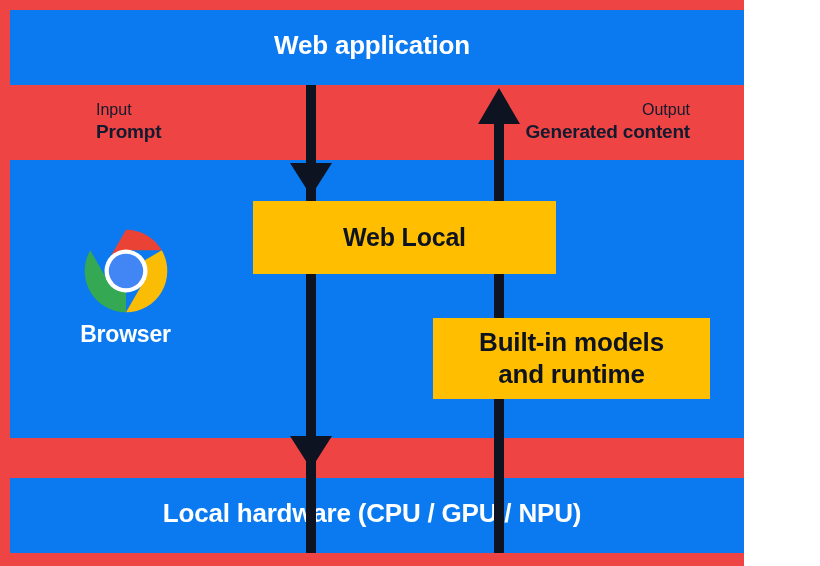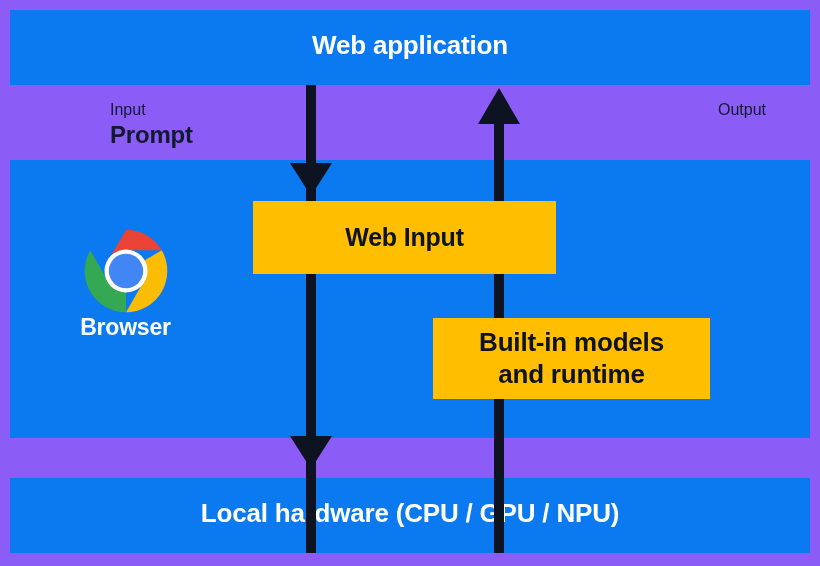--- a/index.html
+++ b/index.html
@@ -7,23 +7,23 @@
     margin: 0;
     padding: 0;
     background: #ffffff;
   }
   body {
     font-family: "Liberation Sans", "DejaVu Sans", sans-serif;
   }
 
   #diagram {
     position: relative;
-    width: 820px;
+    width: 744px;
     height: 566px;
-    background: #8b5cf6;
+    background: #ef4444;
     overflow: hidden;
   }
 
   
   .band {
     position: absolute;
     left: 10px;
     width: 800px;
     background: #0B7AF0;
   }
@@ -64,26 +64,26 @@
     color: #111A2E;
     line-height: 1.24;
   }
   .gap-label .caption {
     display: block;
     font-size: 16px;
     font-weight: normal;
   }
   .gap-label .value {
     display: block;
-    font-size: 24px;
+    font-size: 19px;
     font-weight: bold;
     letter-spacing: -0.2px;
   }
   #input-label {
-    left: 110px;
+    left: 96px;
     top: 100px;
     text-align: left;
   }
   #output-label {
     right: 54px;
     top: 100px;
     text-align: right;
   }
 
   
@@ -135,21 +135,21 @@
     top: 228px;
     width: 143px;
     text-align: center;
   }
   #chrome-logo {
     display: block;
     margin: 0 auto;
   }
   #browser-label {
     display: block;
-    margin-top: 0;
+    margin-top: 7px;
     color: #ffffff;
     font-weight: bold;
     font-size: 23px;
     letter-spacing: -0.2px;
   }
 </style>
 </head>
 <body>
 
 <div id="diagram">
@@ -162,38 +162,39 @@
   <div class="band" id="band-local-hardware"></div>
   <div class="band-title" id="local-hardware-title">Local hardware (CPU / GPU / NPU)</div>
 
   <div class="gap-label" id="input-label">
     <span class="caption">Input</span>
     <span class="value">Prompt</span>
   </div>
 
   <div class="gap-label" id="output-label">
     <span class="caption">Output</span>
+    <span class="value">Generated content</span>
   </div>
 
   <svg id="arrow-layer" viewBox="0 0 820 566">
 
     <g>
       <rect x="306" y="85" width="10" height="468" fill="#0D1321"></rect>
       <polygon points="290,163 332,163 311,196" fill="#0D1321"></polygon>
       <polygon points="290,436 332,436 311,469" fill="#0D1321"></polygon>
     </g>
 
     <g>
       <rect x="494" y="112" width="10" height="441" fill="#0D1321"></rect>
       <polygon points="478,124 520,124 499,88" fill="#0D1321"></polygon>
     </g>
   </svg>
 
   <div class="api-box" id="web-apis-box">
-    <span class="api-box-label">Web Input</span>
+    <span class="api-box-label">Web Local</span>
   </div>
 
   <div class="api-box" id="builtin-models-box">
     <span class="api-box-label">Built-in models
 and runtime</span>
   </div>
 
   <div id="browser-group">
     <svg id="chrome-logo" width="86" height="86" viewBox="0 0 100 100">
 

